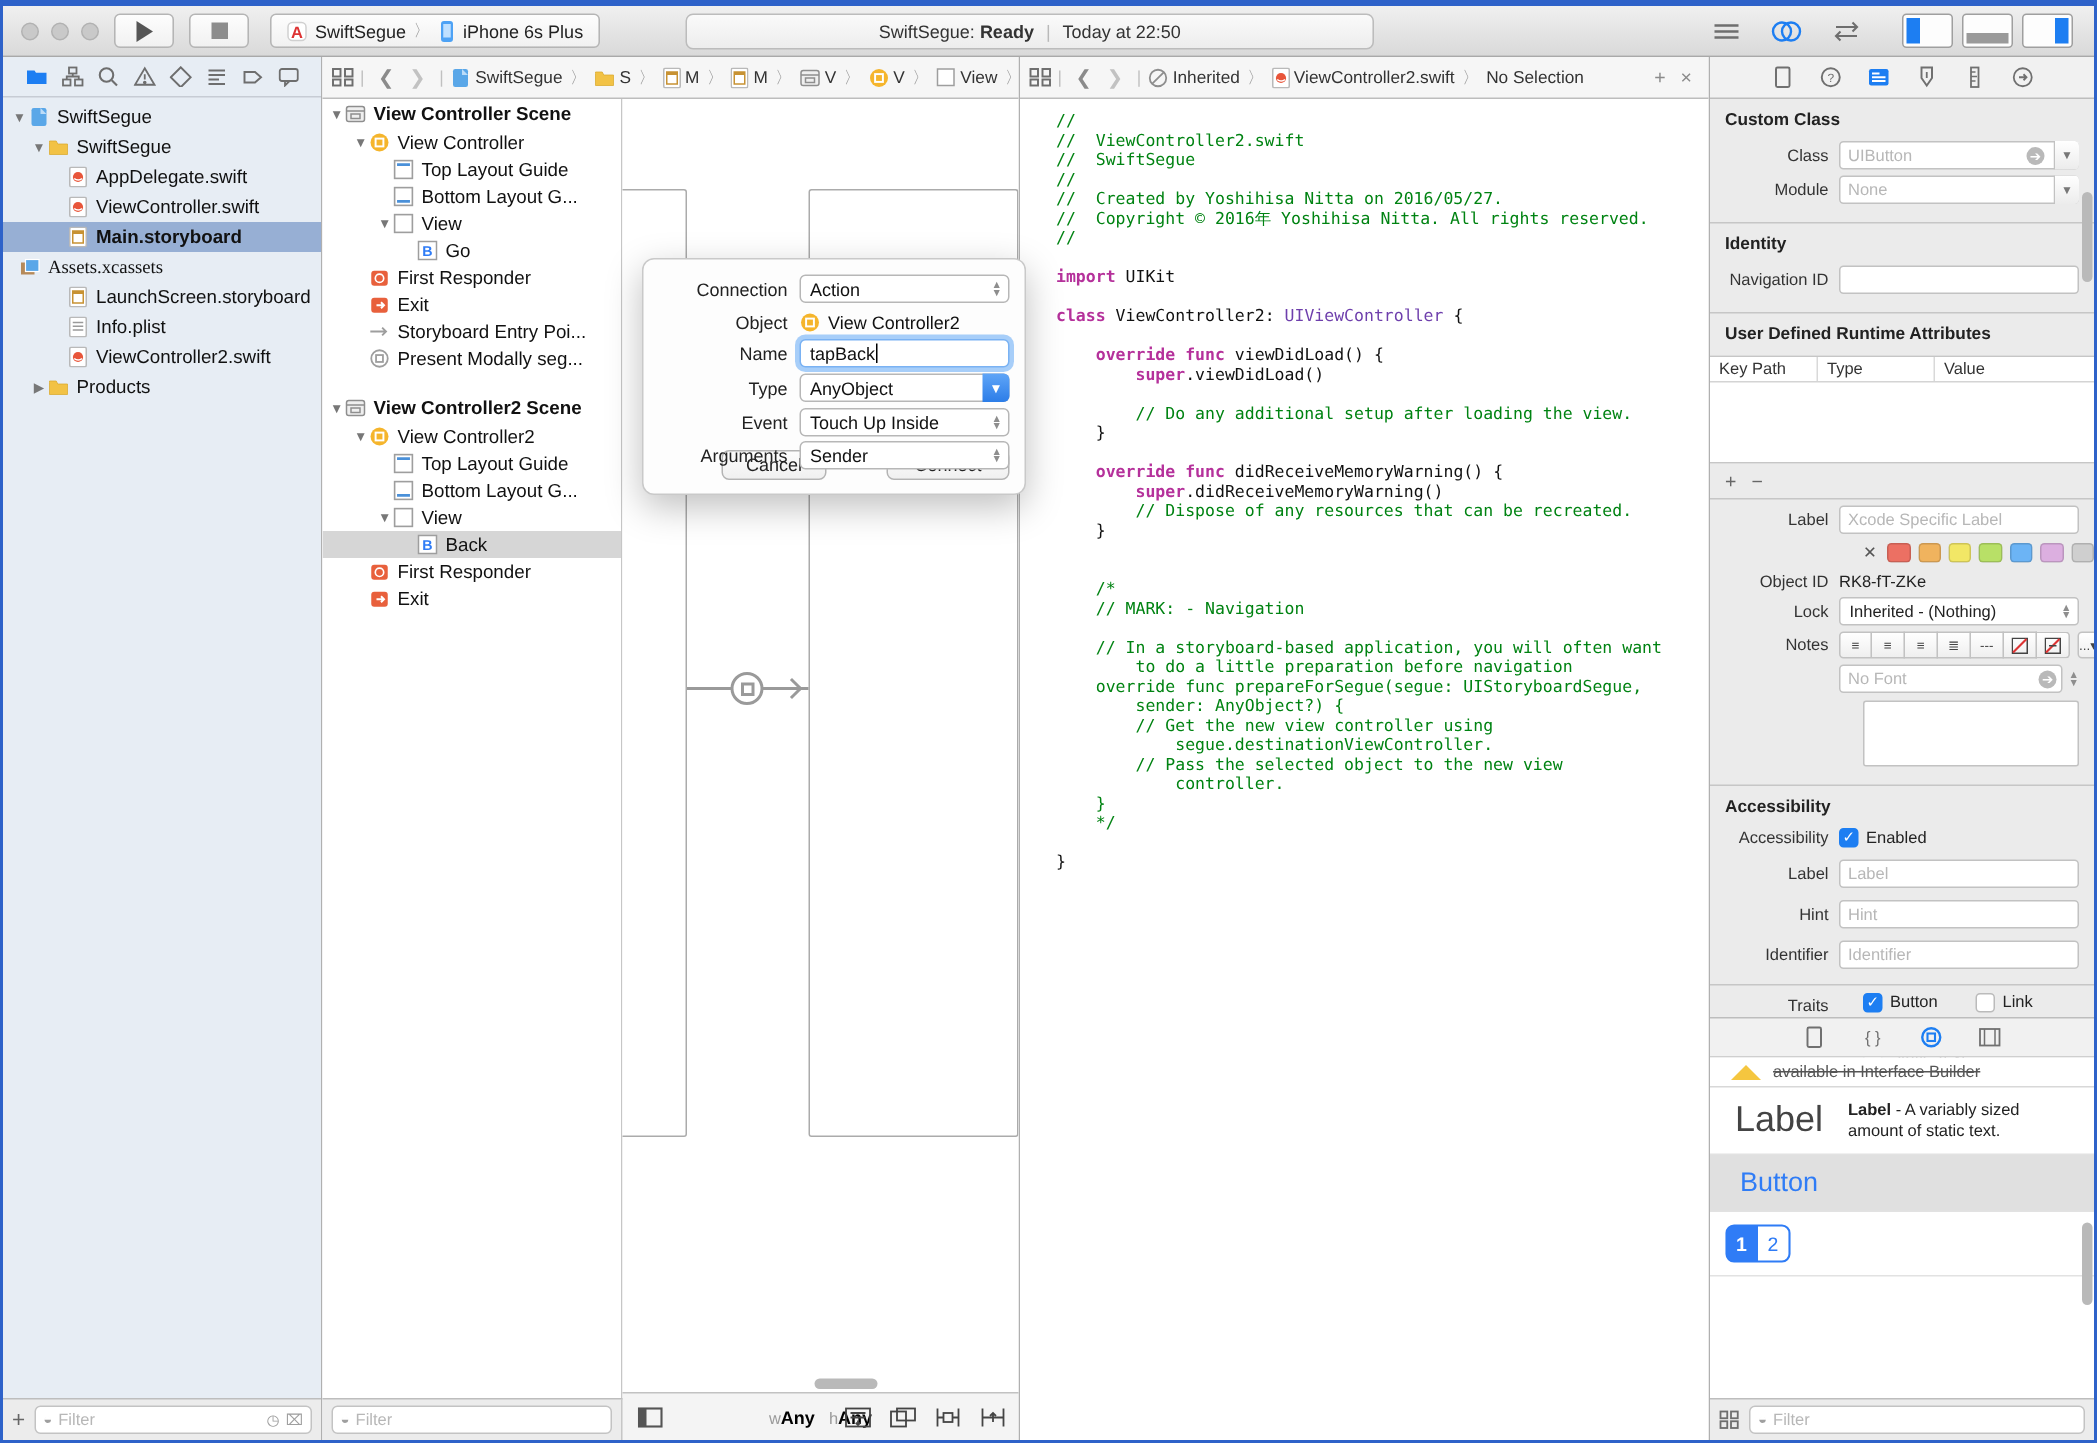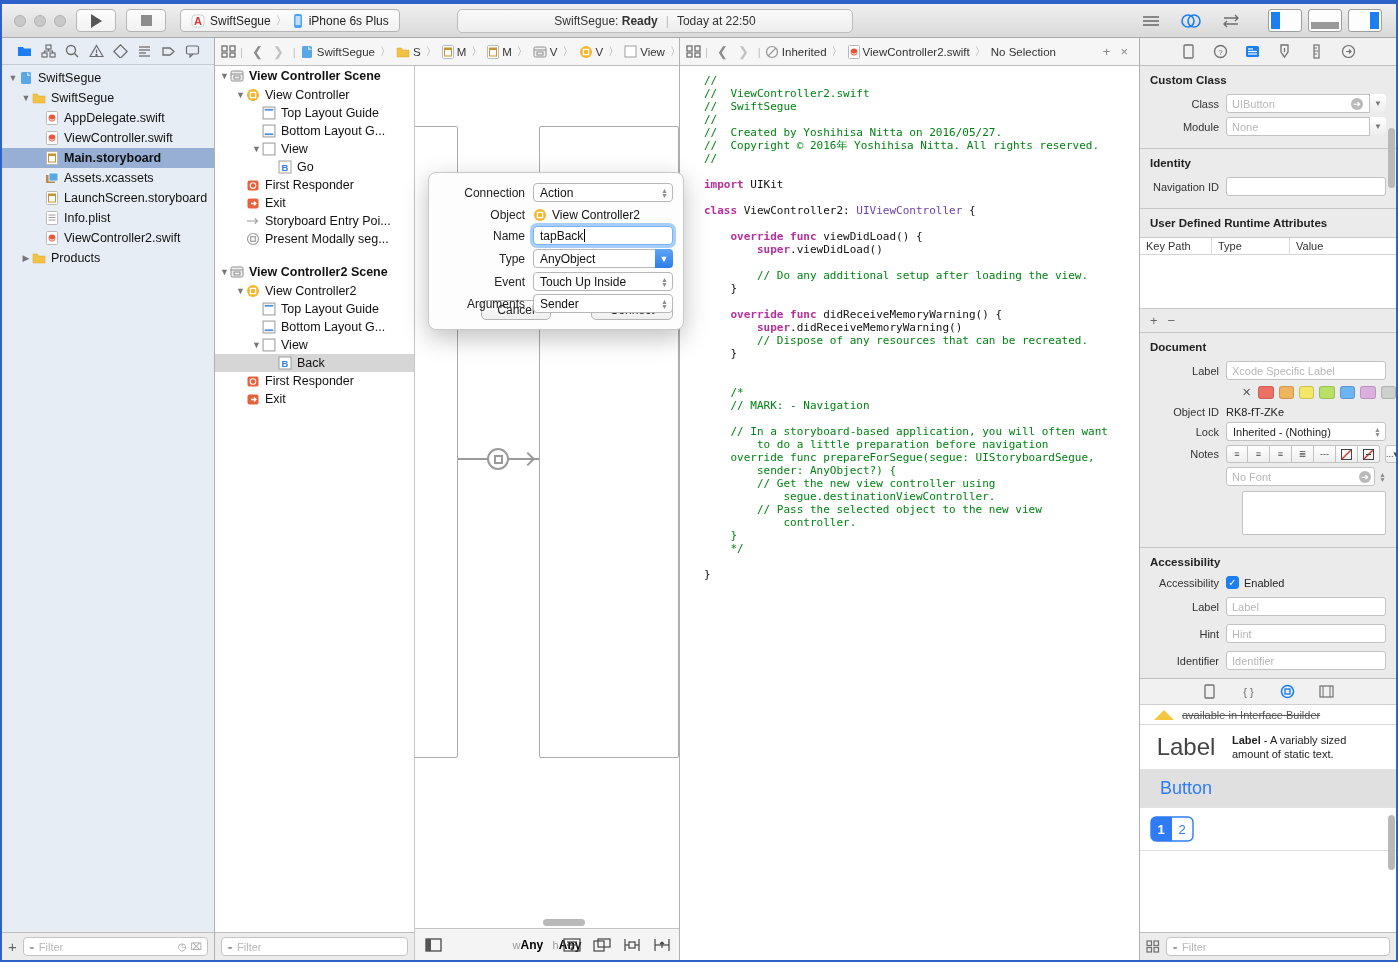--- a/index.html
+++ b/index.html
@@ -13,21 +13,21 @@
     display:flex; align-items:center; }
   .traffic { display:flex; gap:8px; margin-left:12px; }
   .light { width:12px; height:12px; border-radius:50%; background:#c9c9c9; border:1px solid #b2b2b2; }
   .tb-btn { width:40px; height:23px; border:1px solid #b5b5b5; border-radius:4px;
     background:linear-gradient(#fdfdfd,#f1f1f1); display:flex; align-items:center; justify-content:center; margin-left:10px; }
   .play-glyph { width:0; height:0; border-left:11px solid #555; border-top:7px solid transparent; border-bottom:7px solid transparent; }
   .stop-glyph { width:11px; height:11px; background:#8d8d8d; }
   .scheme { height:23px; margin-left:14px; border:1px solid #b5b5b5; border-radius:4px;
     background:linear-gradient(#fdfdfd,#f1f1f1); display:flex; align-items:center; padding:0 10px; font-size:12px; color:#222; gap:5px; }
   .chev { color:#999; font-size:11px; }
-  .status-box { position:absolute; left:455px; width:396px; top:5px; height:24px;
+  .status-box { position:absolute; left:455px; width:459px; top:5px; height:24px;
     border:1px solid #bcbcbc; border-radius:5px; background:linear-gradient(#fafafa,#ededed);
     display:flex; align-items:center; justify-content:center; font-size:12px; color:#333; gap:8px; }
   .tb-right { position:absolute; right:14px; top:5px; display:flex; gap:6px; align-items:center; }
   .tb-ico { width:34px; height:23px; display:flex; align-items:center; justify-content:center; }
   .pane-btn { width:34px; height:23px; border:1px solid #9f9f9f; border-radius:3px; background:#fdfdfd; position:relative; }
   .pane-btn .fill { position:absolute; top:2px; bottom:2px; width:9px; background:#1d7ef2; }
   .pane-btn .fill.l { left:2px; } .pane-btn .fill.r { right:2px; }
   .pane-btn .fill.b { left:2px; right:2px; top:auto; bottom:2px; height:7px; width:auto; background:#9a9a9a; }
 
   
@@ -338,21 +338,21 @@
               <span class="disc"></span>
               <span class="ticon">
                 <svg width="12" height="14" viewBox="0 0 12 14">
                   <rect x="0.5" y="0.5" width="11" height="13" rx="1" fill="#fff" stroke="#b9b9b9"></rect>
                   <rect x="2.5" y="3" width="7" height="8" fill="none" stroke="#c79233"></rect>
                   <rect x="2.5" y="3" width="7" height="2" fill="#c79233"></rect>
                 </svg>
               </span>
               <span>Main.storyboard</span>
             </div>
-            <div class="trow" style="padding-left: 32px;">
+            <div class="trow" style=" font-family: Liberation Serif, serif;">
               <span class="disc"></span>
               <span class="ticon">
                 <svg width="14" height="12" viewBox="0 0 14 12">
                   <rect x="1" y="3" width="9" height="8" fill="#b58a5a"></rect>
                   <rect x="4" y="1" width="9" height="8" fill="#5aa7e8" stroke="#fff" stroke-width="0.8"></rect>
                 </svg>
               </span>
               <span>Assets.xcassets</span>
             </div>
             <div class="trow" style="padding-left: 32px;">
@@ -953,21 +953,20 @@
                 <div style="width: 78px;">Type</div>
                 <div style="width: auto; flex: 1 1 0%; border-right: none;">Value</div>
               </div>
           </div>
           <div class="plusminus">
             <span>+</span>
             <span>−</span>
           </div>
 
           <div class="hsep" style="margin-top:4px"></div>
-          <div class="sect-hdr">Document</div>
           <div class="irow">
             <div class="ilabel">Label</div>
             <div class="ifield">
                 <span class="ph">Xcode Specific Label</span>
               </div>
           </div>
           <div class="swatches" id="swatches">
               <span style="color: rgb(85, 85, 85); font-size: 11px; margin-right: 2px;">✕</span>
               <div class="swatch" style="background: rgb(236, 112, 99);"></div>
               <div class="swatch" style="background: rgb(240, 179, 94);"></div>

